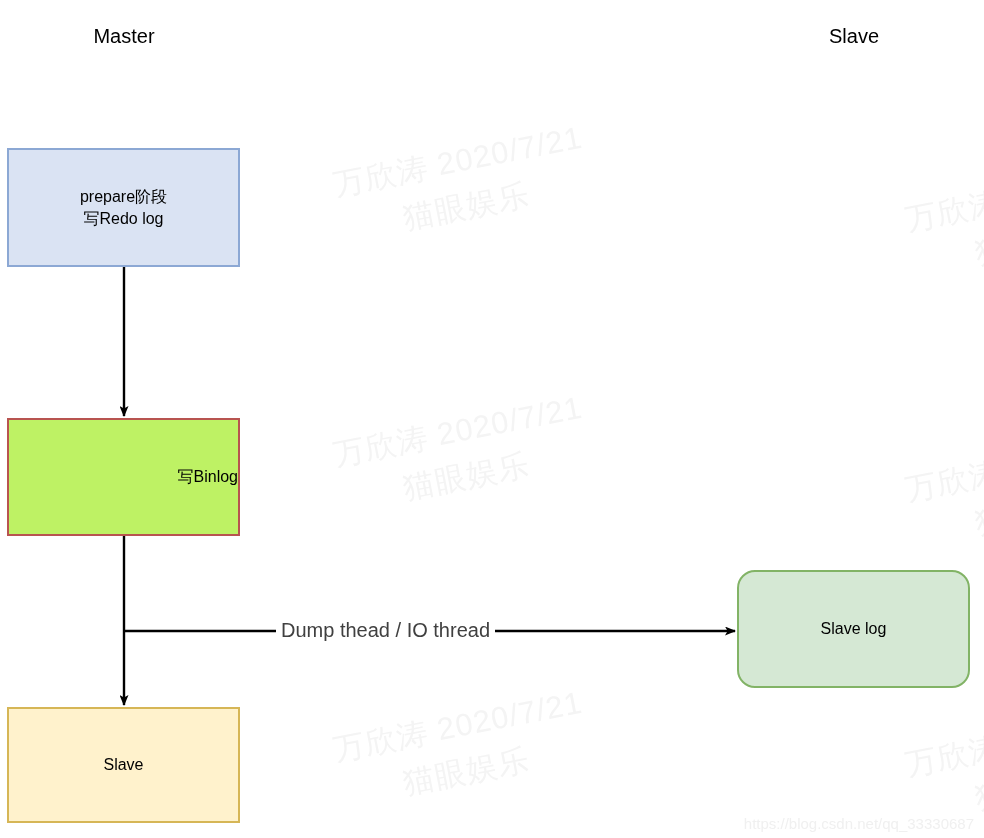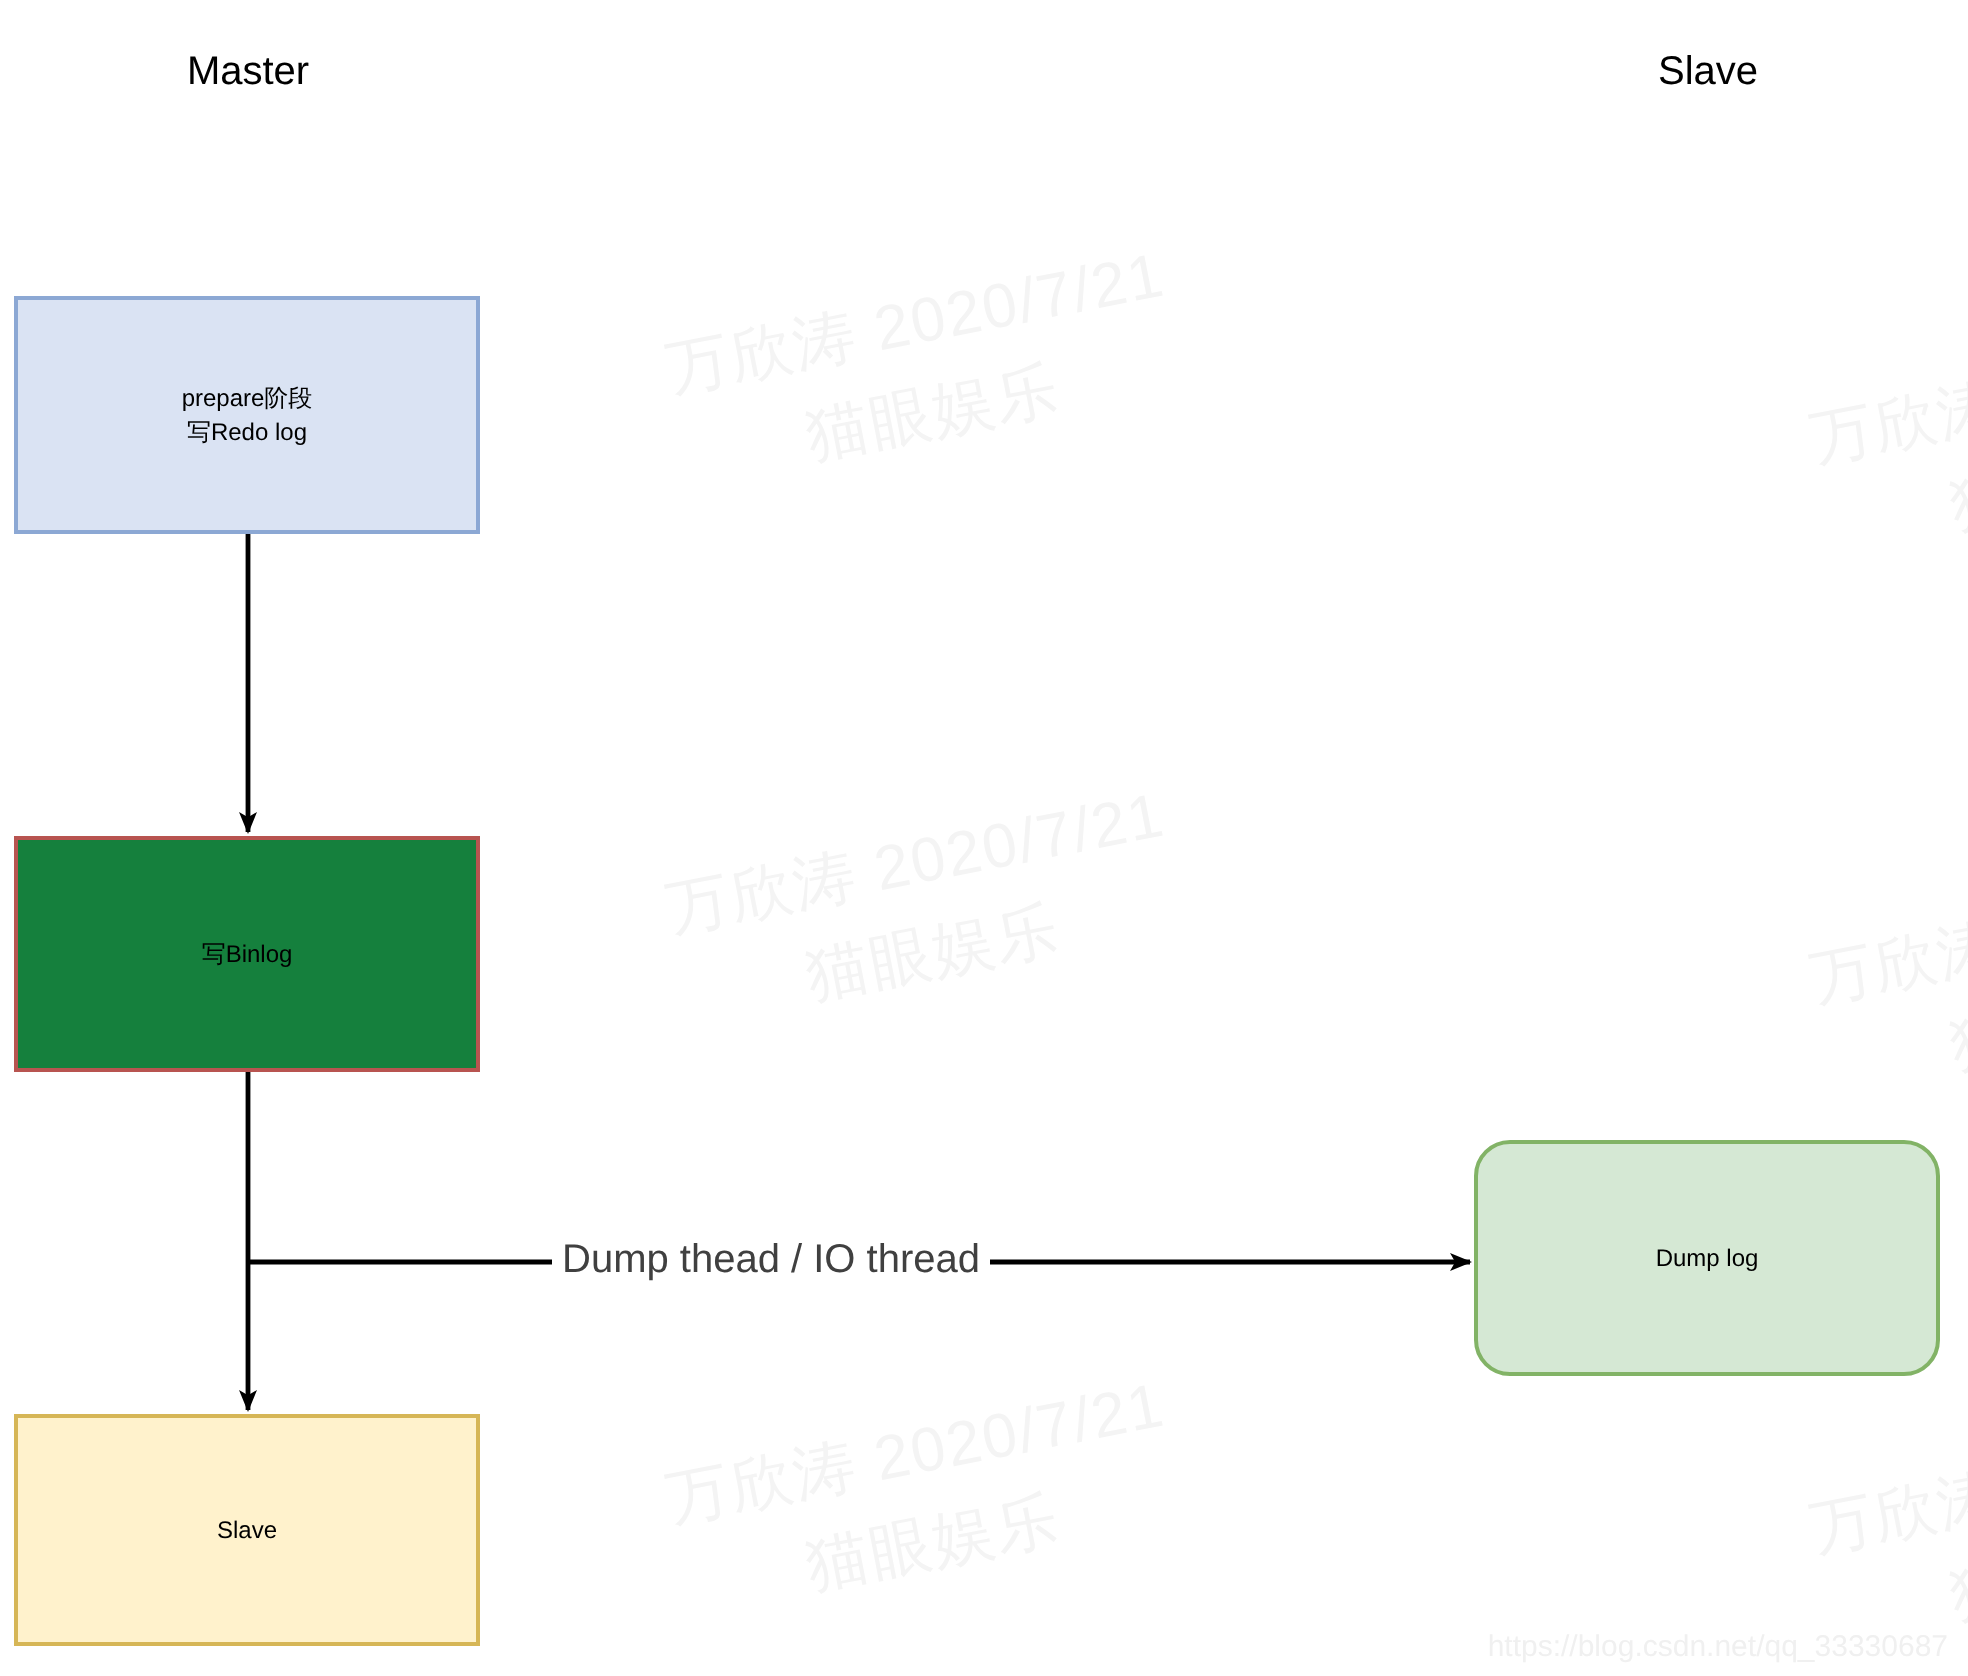--- a/index.html
+++ b/index.html
@@ -65,34 +65,35 @@
   #title-slave  { left: 770px; top: 25px; width: 168px; }
 
   
   .node {
     position: absolute;
     box-sizing: border-box;
     display: flex;
     align-items: center;
     justify-content: center;
     text-align: center;
-    font-size: 12px;
+    font-size: 16px;
     line-height: 1.35;
     color: #000000;
     z-index: 3;
   }
   #node-prepare {
     left: 7px; top: 148px; width: 233px; height: 119px;
     background: #dae3f3;
     border: 2px solid #8ca8d4;
   }
   #node-binlog {
     left: 7px; top: 418px; width: 233px; height: 118px;
-    background: #15803d;
+    background: #bef264;
     border: 2px solid #b85450;
+    justify-content: flex-end;
   }
   #node-commit {
     left: 7px; top: 707px; width: 233px; height: 116px;
     background: #fff2cc;
     border: 2px solid #d6b656;
   }
   #node-relay {
     left: 737px; top: 570px; width: 233px; height: 118px;
     background: #d5e8d4;
     border: 2px solid #82b366;
@@ -181,16 +182,16 @@
 
   <div class="node" id="node-binlog">
     <span>写Binlog</span>
   </div>
 
   <div class="node" id="node-commit">
     <span>Slave</span>
   </div>
 
   <div class="node" id="node-relay">
-    <span>Dump log</span>
+    <span>Slave log</span>
   </div>
 
 </div>
 
 </body></html>

